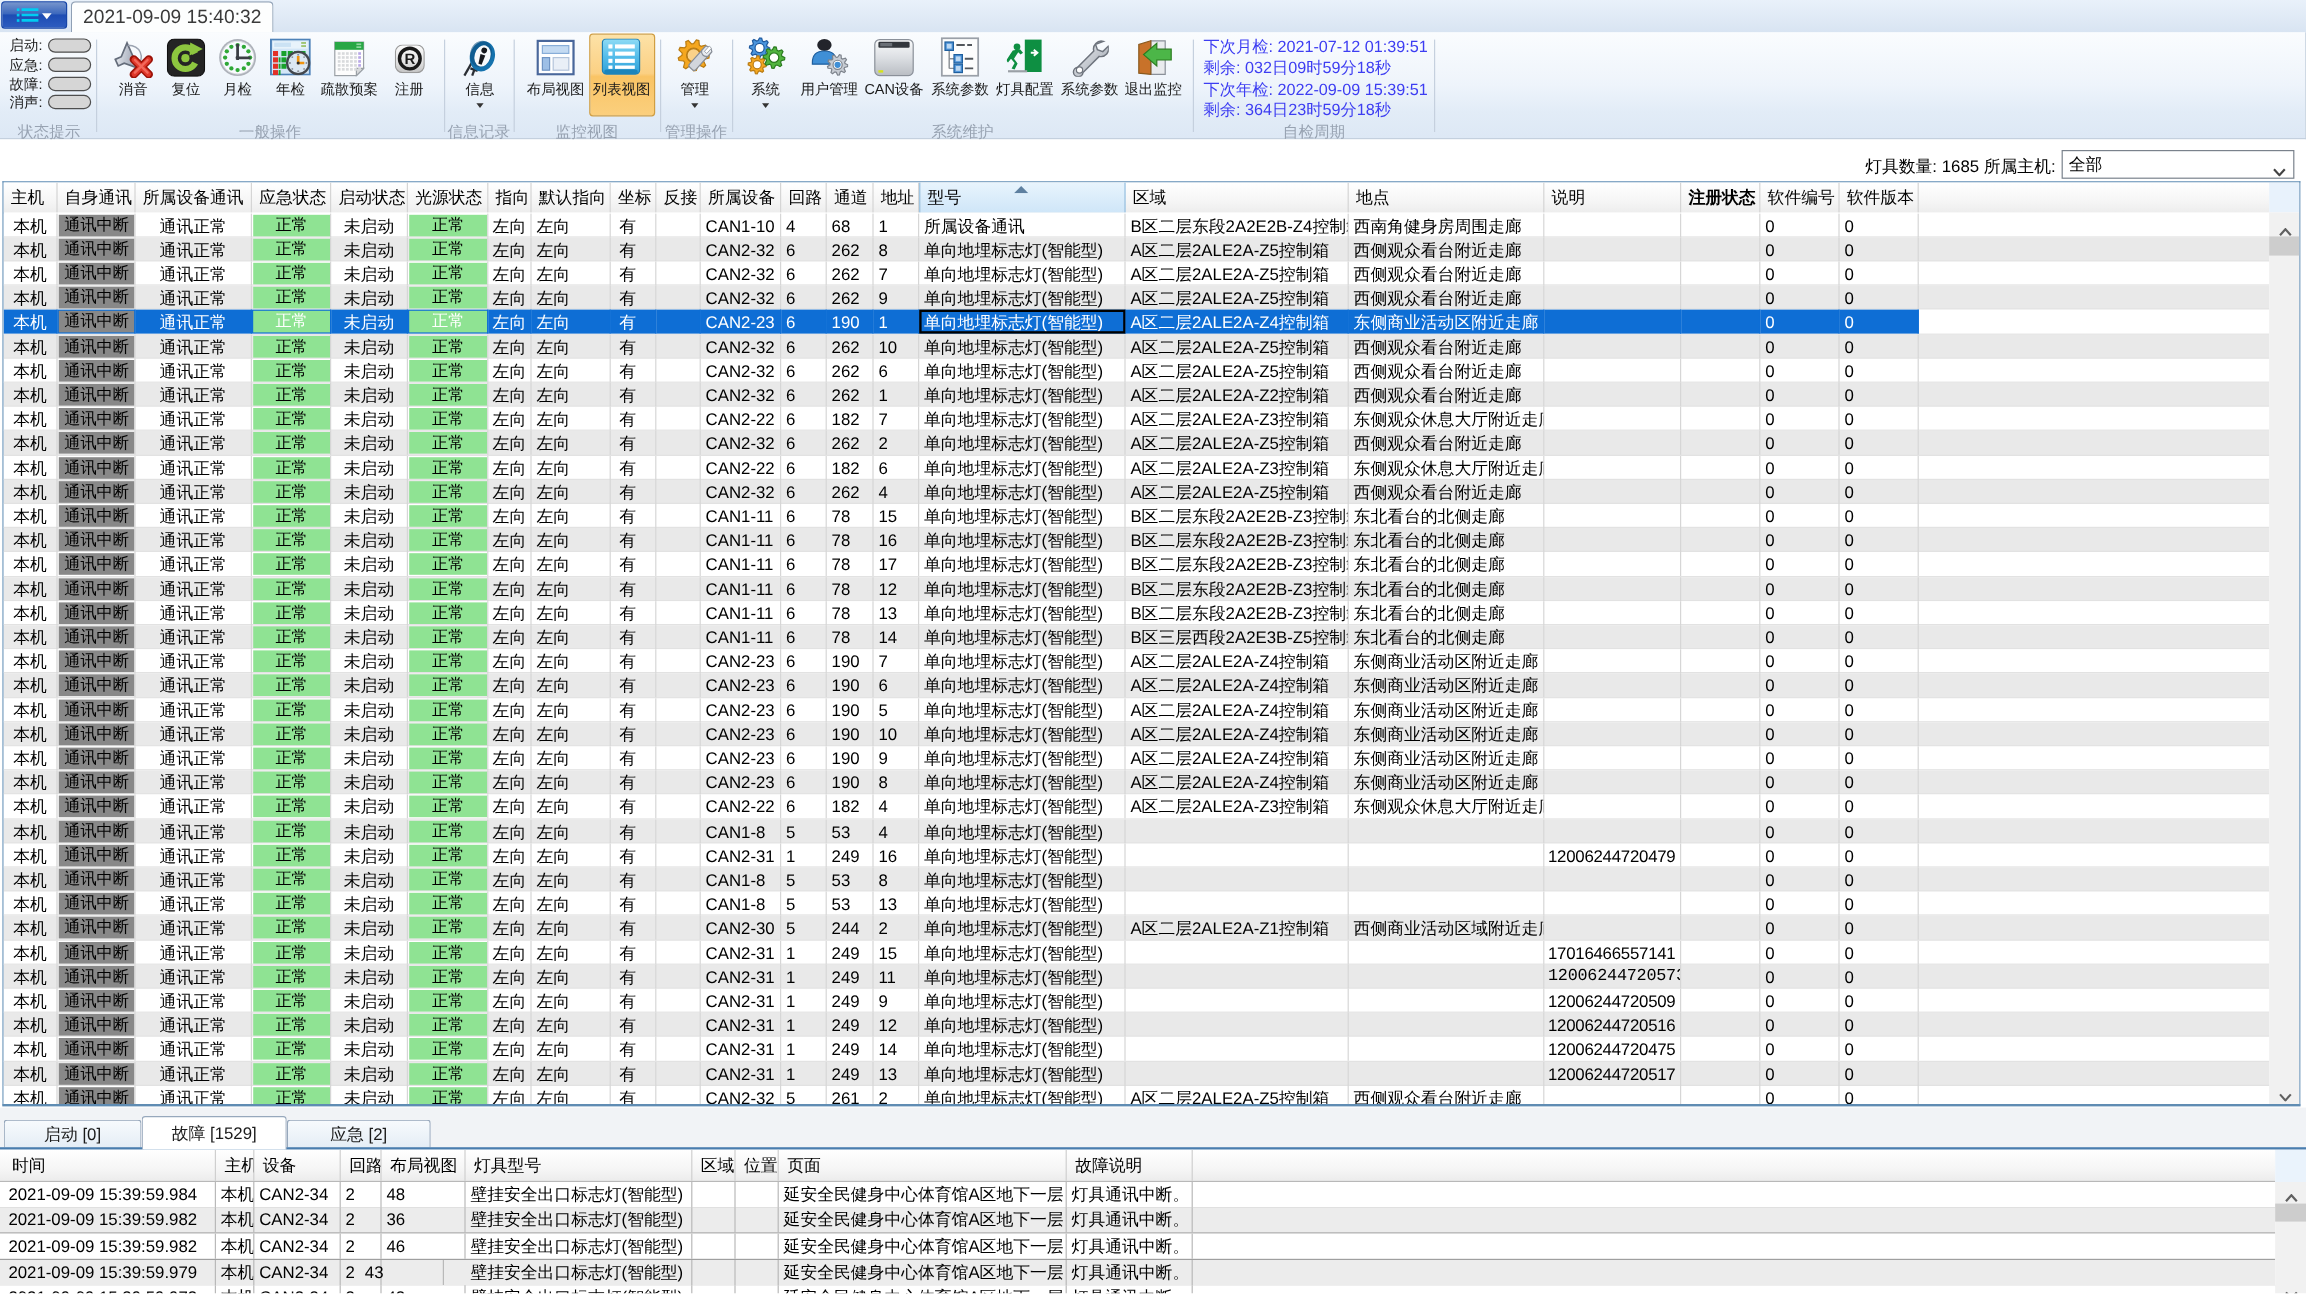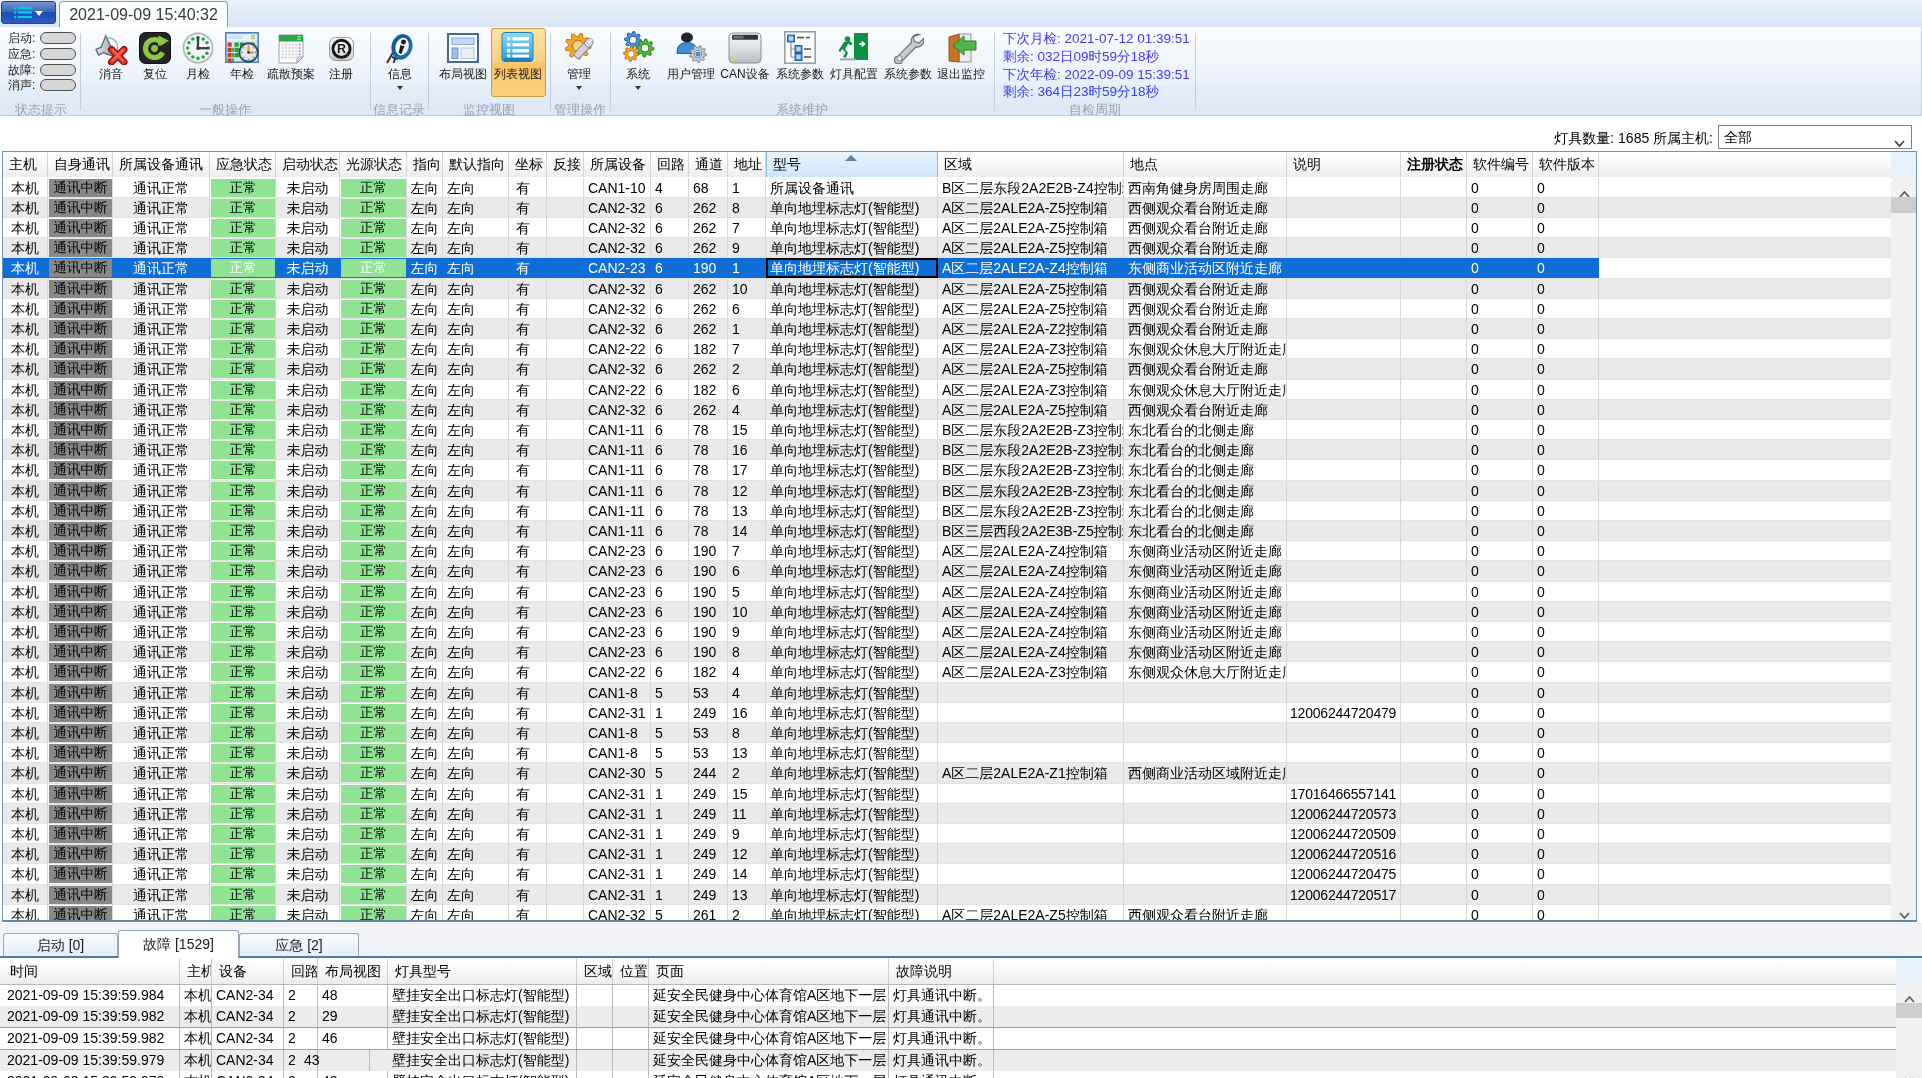--- a/index.html
+++ b/index.html
@@ -1345,21 +1345,21 @@
 <div class="c cl" style="left:440px;width:66px;">左向</div>
 <div class="c cl2" style="left:506px;width:38px;">有</div>
 <div class="c cl" style="left:544px;width:37px;"></div>
 <div class="c cl" style="left:581px;width:67px;">CAN2-31</div>
 <div class="c cl" style="left:648px;width:38px;">1</div>
 <div class="c cl" style="left:686px;width:39px;">249</div>
 <div class="c cl" style="left:725px;width:38px;">11</div>
 <div class="c cl" style="left:763px;width:172px;">单向地埋标志灯(智能型)</div>
 <div class="c cl" style="left:935px;width:186px;"></div>
 <div class="c cl" style="left:1121px;width:163px;"></div>
-<div class="c cl3" style="left:1284px;width:114px;">12006244720573</div>
+<div class="c cl3" style="left:1284px;width:114px;font-family:Liberation Mono, monospace;">12006244720573</div>
 <div class="c cl" style="left:1398px;width:66px;"></div>
 <div class="c cl" style="left:1464px;width:66px;">0</div>
 <div class="c cl" style="left:1530px;width:66px;">0</div>
 </div>
 <div class="row" style="top:672.0px;height:20.2px;background:#ffffff;border-bottom:1px solid #e2e2e2">
 <div class="c cc" style="left:0px;width:45px;">本机</div>
 <div class="c" style="left:45px;width:65px;">
         <div class="box gbox" style="left:1px;width:63px">通讯中断</div>
       </div>
 <div class="c cc" style="left:110px;width:97px;">通讯正常</div>
@@ -1539,21 +1539,21 @@
 <div class="bc" style="left:577px;width:36px"></div>
 <div class="bc" style="left:613px;width:36px"></div>
 <div class="bc" style="left:649px;width:240px">延安全民健身中心体育馆A区地下一层</div>
 <div class="bc" style="left:889px;width:105px">灯具通讯中断。</div>
 </div>
 <div class="brow" style="top:48.2px;background:#ececec">
 <div class="bc" style="left:3px;width:177px">2021-09-09 15:39:59.982</div>
 <div class="bc" style="left:180px;width:32px">本机</div>
 <div class="bc" style="left:212px;width:72px">CAN2-34</div>
 <div class="bc" style="left:284px;width:34px">2</div>
-<div class="bc" style="left:318px;width:70px">29</div>
+<div class="bc" style="left:318px;width:70px">36</div>
 <div class="bc" style="left:388px;width:189px">壁挂安全出口标志灯(智能型)</div>
 <div class="bc" style="left:577px;width:36px"></div>
 <div class="bc" style="left:613px;width:36px"></div>
 <div class="bc" style="left:649px;width:240px">延安全民健身中心体育馆A区地下一层</div>
 <div class="bc" style="left:889px;width:105px">灯具通讯中断。</div>
 </div>
 <div class="brow" style="top:69.9px;background:#ffffff">
 <div class="bc" style="left:3px;width:177px">2021-09-09 15:39:59.982</div>
 <div class="bc" style="left:180px;width:32px">本机</div>
 <div class="bc" style="left:212px;width:72px">CAN2-34</div>

